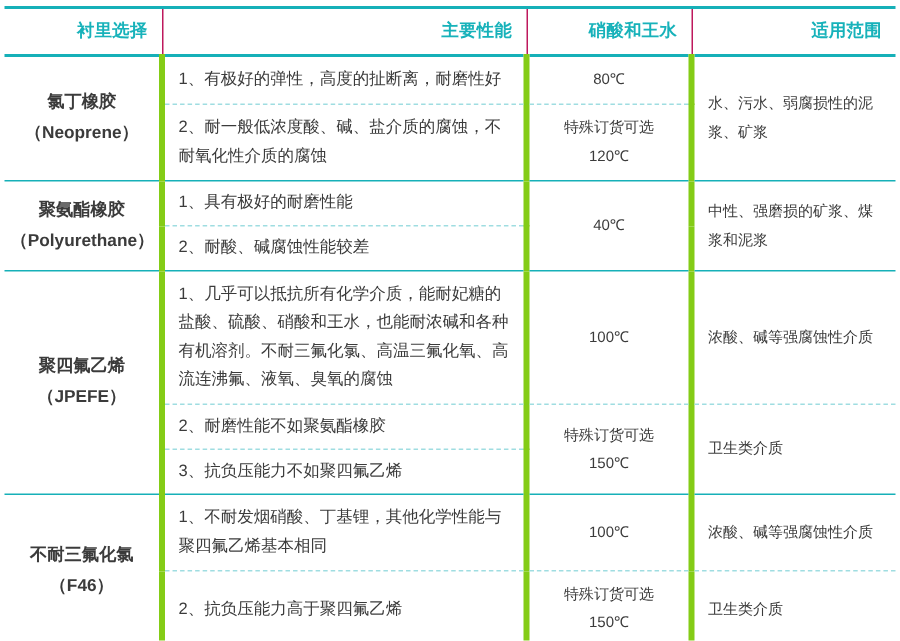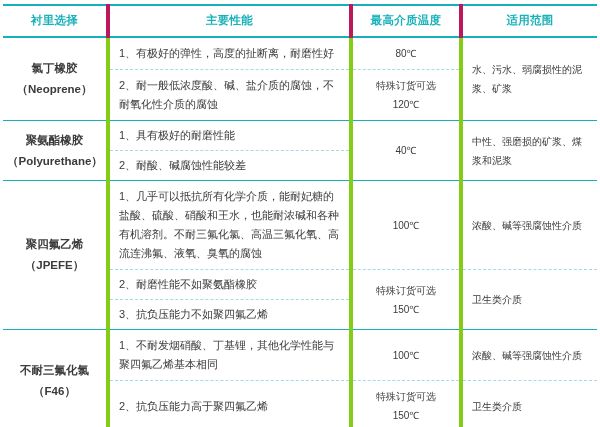--- a/index.html
+++ b/index.html
@@ -29,28 +29,28 @@
   }
   table.spec col.c1 { width: 105px; }
   table.spec col.c2 { width: 243px; }
   table.spec col.c3 { width: 110px; }
   table.spec col.c4 { width: 136px; }
 
   th.head {
     font-size: 11.5px;
     font-weight: bold;
     color: #17b2ba;
-    text-align: center;
+    text-align: right;
     padding: 7px 9px 8px 9px;
     border-bottom: 2px solid #16b0b8;
     vertical-align: middle;
     letter-spacing: 0.3px;
   }
   th.head.sep {
-    border-left: 4px solid #be185d;
+    border-left: 1px solid #be185d;
     margin-left: 12px;
   }
 
   td {
     font-size: 11px;
     line-height: 19px;
     color: #3b3b3b;
     vertical-align: middle;
     padding: 6px 9px;
     box-sizing: border-box;
@@ -98,21 +98,21 @@
     <colgroup>
       <col class="c1">
         <col class="c2">
         <col class="c3">
         <col class="c4">
     </colgroup>
     <thead>
       <tr>
         <th class="head">衬里选择</th>
         <th class="head sep">主要性能</th>
-        <th class="head sep">最高介质温度</th>
+        <th class="head sep">硝酸和王水</th>
         <th class="head sep">适用范围</th>
       </tr>
     </thead>
     <tbody>
 
       <tr>
         <td class="matname rowline" rowspan="2">
           <div class="pline">氯丁橡胶</div>
           <div class="pline">（Neoprene）</div>
         </td>

